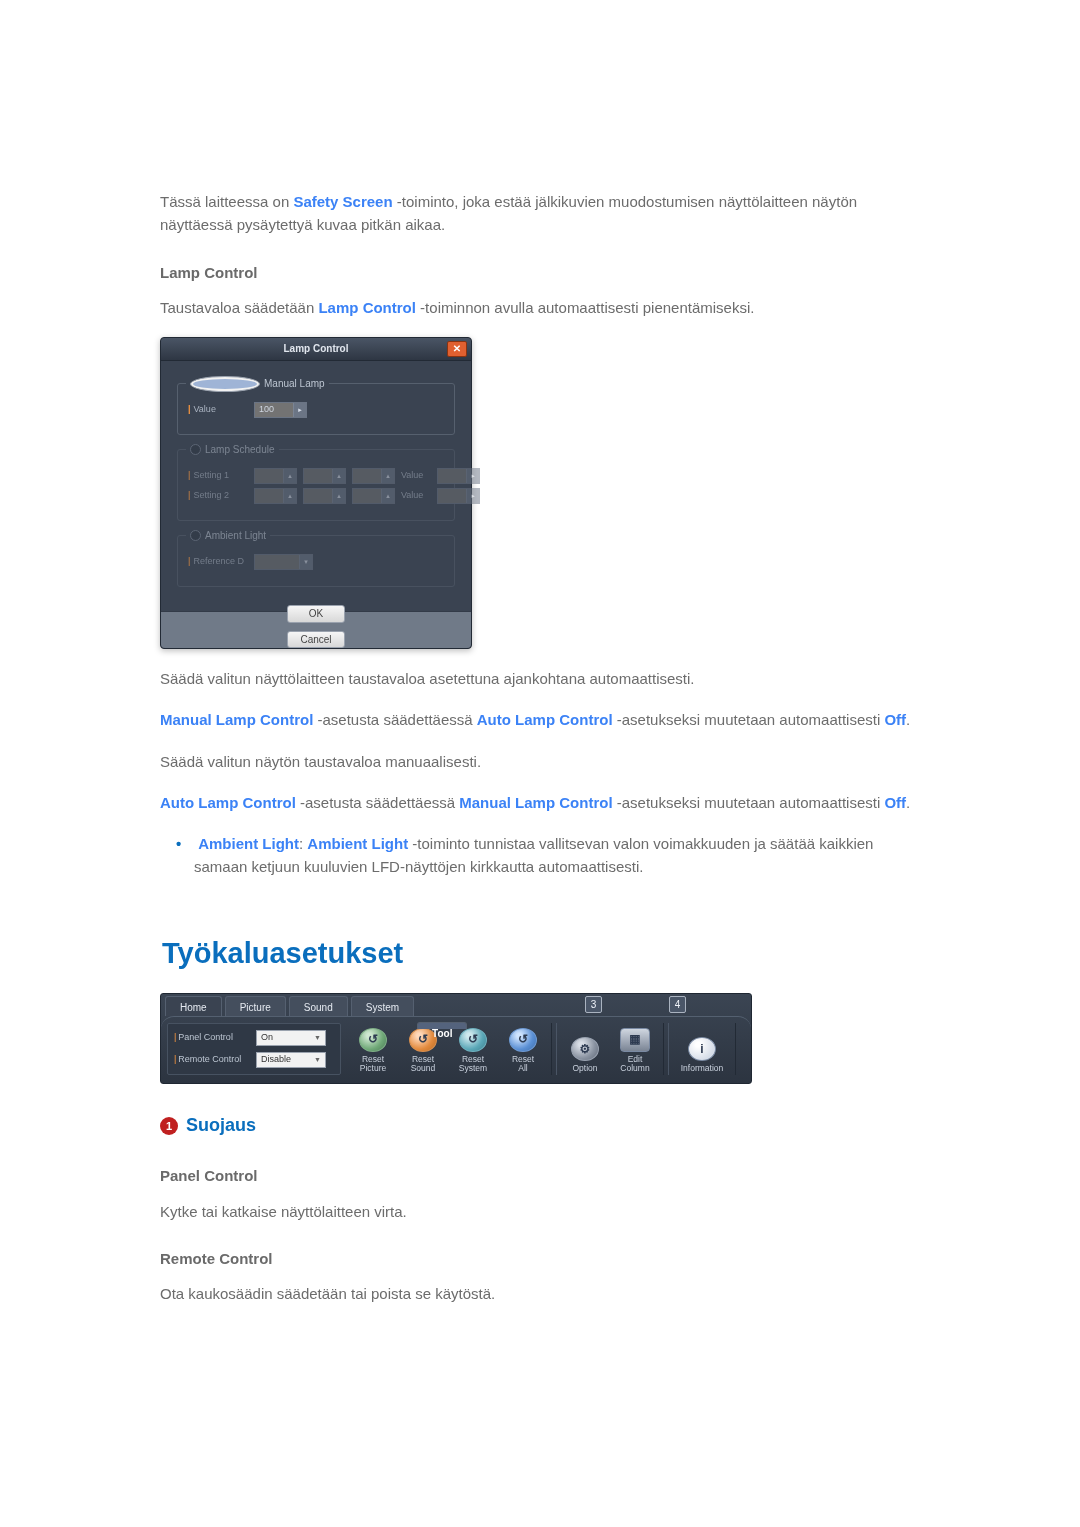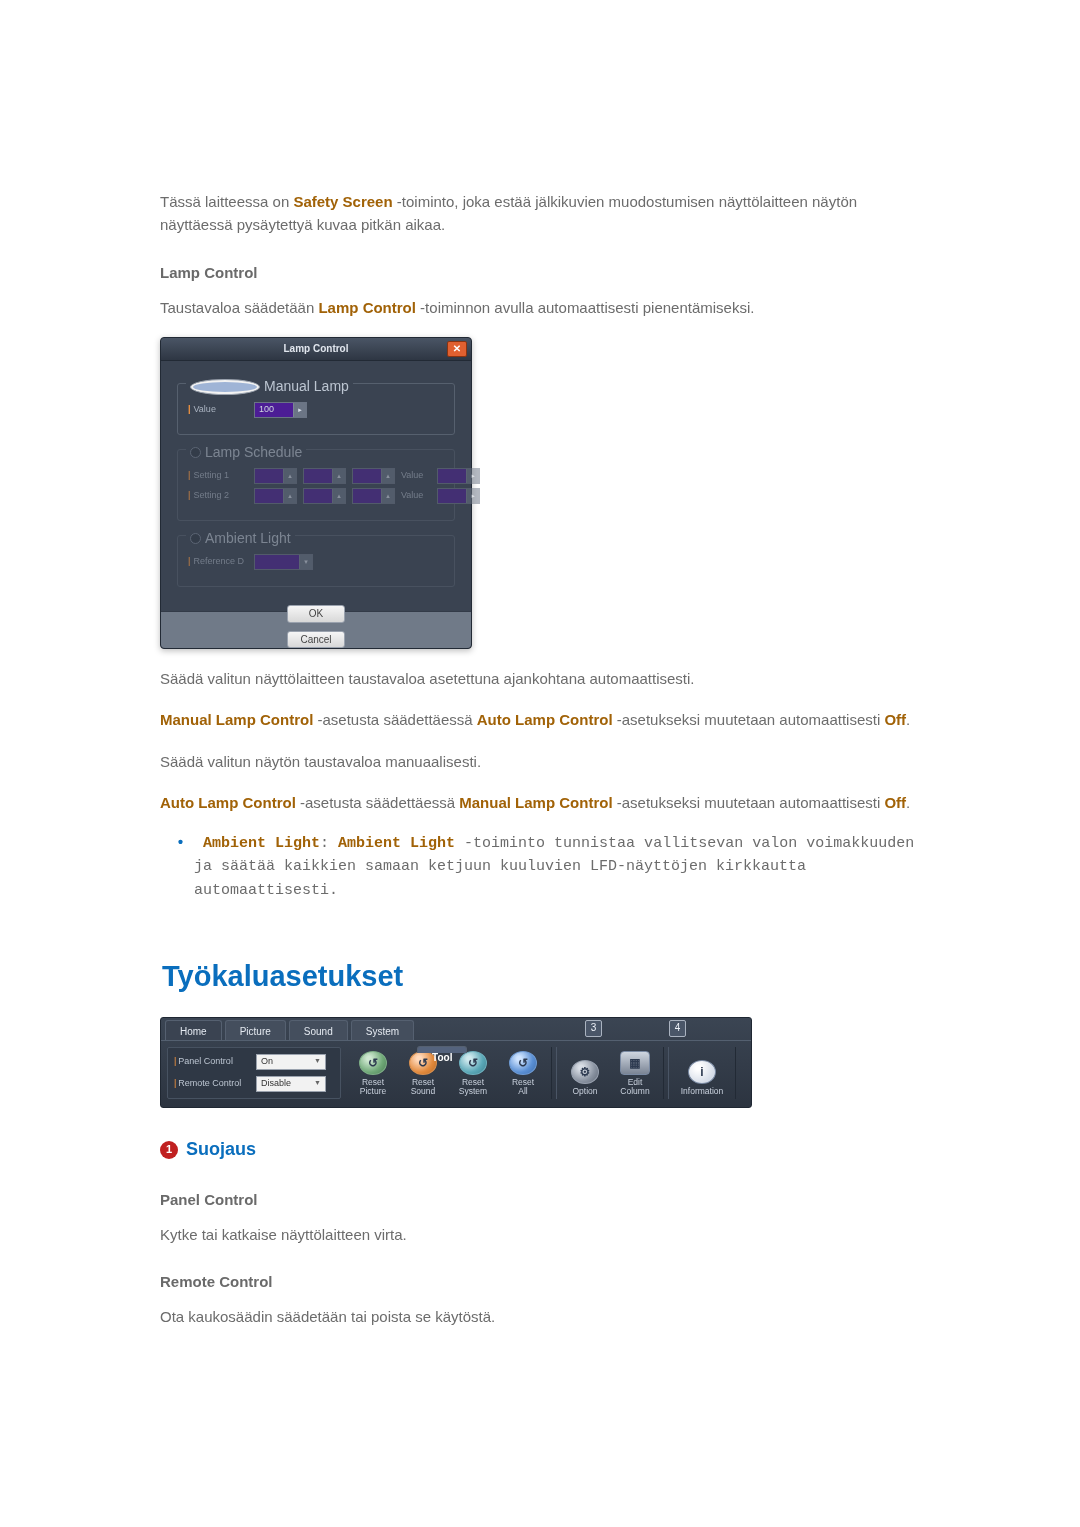--- a/index.html
+++ b/index.html
@@ -7,26 +7,26 @@
     font-size: 15px;
     color: #6c6c6c;
     margin: 0;
     padding: 190px 160px 200px 160px;
     line-height: 1.55;
     background: #fff;
     width: 1080px;
     box-sizing: border-box;
   }
   p { margin: 0 0 18px 0; }
-  .bold { color: #a16207; font-weight: bold; }
+  .bold { color: #3b82f6; font-weight: bold; }
   .section-h { color: #6a6a6a; font-weight: bold; margin: 24px 0 12px 0; }
   .h2-blue { color: #0a6ebd; font-size: 29px; font-weight: bold; margin: 52px 0 18px 2px; }
   .h3-blue { color: #0a6ebd; font-size: 18px; font-weight: bold; display: flex; align-items: center; gap: 8px; margin: 28px 0 12px 0; }
   .numbadge { display: inline-flex; width: 18px; height: 18px; border-radius: 50%; background: #c02020; color: #fff; font-size: 11px; align-items: center; justify-content: center; font-weight: bold; }
-  ul.bul { margin: 0 0 8px 10px; padding-left: 24px; list-style: none; font-family: Liberation Mono, monospace; }
+  ul.bul { margin: 0 0 8px 10px; padding-left: 24px; list-style: none; }
   ul.bul li::before { content: "•"; color: #0a6ebd; display: inline-block; width: 18px; margin-left: -18px; font-weight: bold; }
 
   
   .dialog {
     width: 310px;
     background: #3a4351;
     border: 1px solid #222a35;
     border-radius: 4px;
     color: #bcc5d1;
     font-size: 10px;
@@ -59,32 +59,32 @@
     border: 1px solid #56606e;
     border-radius: 3px;
     margin: 8px 0 14px 0;
     padding: 14px 10px 12px 10px;
     position: relative;
   }
   .legend {
     position: absolute; top: -8px; left: 8px;
     background: #3a4351;
     padding: 0 4px;
-    font-size: 14px;
+    font-size: 10px;
     display: flex; align-items: center; gap: 4px;
   }
   .radio { width: 9px; height: 9px; border-radius: 50%; border: 1px solid #7d8797; background: #2e3643; display: inline-block; position: relative; }
   .radio.sel::after { content: ""; position: absolute; inset: 2px; border-radius: 50%; background: #9fb4d6; }
   .row { display: flex; align-items: center; gap: 6px; margin: 4px 0; font-size: 9px; }
   .lbl { color: #aab3c0; min-width: 60px; }
   .lbl .bar { color: #ff9a3e; margin-right: 3px; font-weight: bold; }
   .spin {
     display: inline-flex; align-items: stretch;
     border: 1px solid #6a7484; height: 14px;
-    background: #4c1d95;
+    background: #737373;
   }
   .spin .val { width: 30px; font-size: 9px; padding: 0 4px; display: flex; align-items: center; color: #cfd6e0; }
   .spin .arr { width: 12px; background: #6b7585; display: flex; align-items: center; justify-content: center; border-left: 1px solid #7a8494; font-size: 7px; color: #d6dde8; }
   .dim { opacity: .5; }
   .schedule-block .row .spin .val { width: 20px; }
   .dlg-footer {
     background: #707a88;
     height: 36px;
     display: flex; align-items: center; justify-content: flex-end;
     gap: 8px; padding: 0 10px;
@@ -124,20 +124,21 @@
     position: relative;
   }
   .tab.first { background: #3a4351; }
   .tab.active { background: #54637d; color: #fff; font-weight: bold; margin-top: 26px; }
   .ribbon-body {
     display: flex;
     align-items: stretch;
     padding: 6px 6px 8px 6px;
     gap: 4px;
     border-top: 1px solid #546070;
+    border-radius: 13px;
   }
   .panel-left {
     background: #2f3845;
     border: 1px solid #475261;
     border-radius: 2px;
     padding: 6px 6px;
     display: flex; flex-direction: column; gap: 6px;
     min-width: 160px;
   }
   .panel-left .prow { display: flex; align-items: center; gap: 6px; font-size: 9px; }

